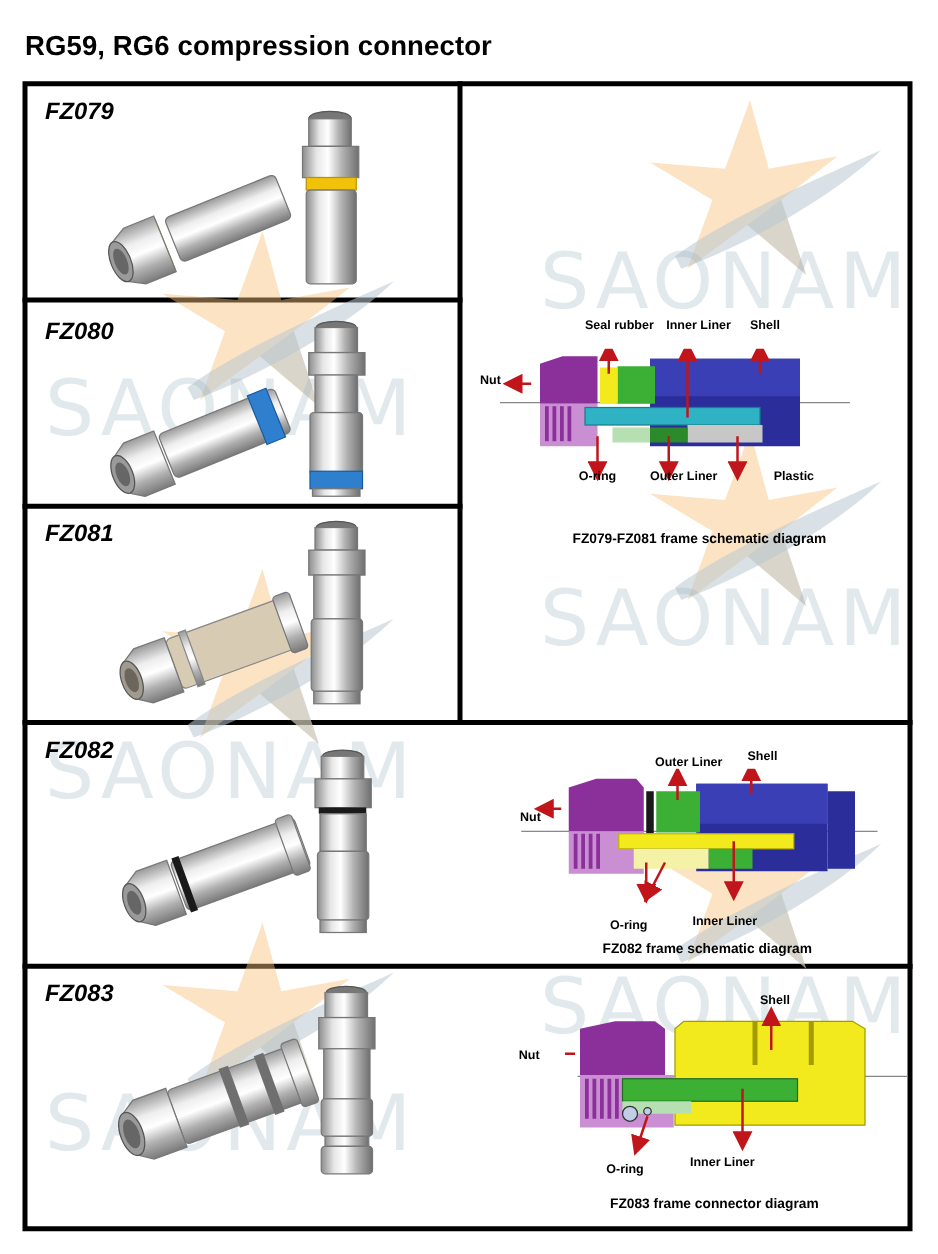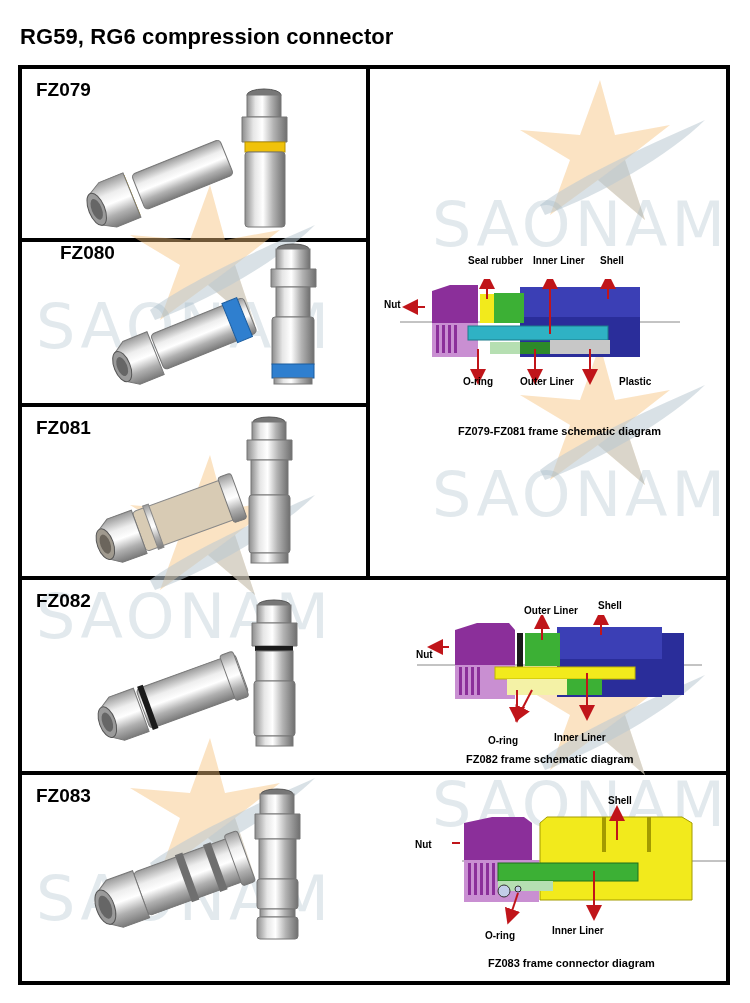--- a/index.html
+++ b/index.html
@@ -2,21 +2,21 @@
 <html><head>
 <meta charset="utf-8">
 <style>
   html, body { margin: 0; padding: 0; background: #ffffff; }
   body { width: 750px; height: 1003px; position: relative; overflow: hidden; font-family: "Liberation Sans", sans-serif; color: #000; }
   .page-title { position: absolute; left: 20px; top: 24px; font-size: 22px; font-weight: bold; letter-spacing: 0.1px; }
   .frame { position: absolute; left: 18px; top: 65px; width: 712px; height: 920px; border: 4px solid #000; box-sizing: border-box; }
   .hline { position: absolute; background: #000; height: 4px; }
   .vline { position: absolute; background: #000; width: 4px; }
   .cell { position: absolute; overflow: hidden; }
-  .model { position: absolute; left: 14px; top: 10px; font-size: 19px; font-weight: bold; z-index: 3; }
+  .model { position: absolute; left: 14px; top: 10px; font-size: 19px; font-weight: bold; z-index: 3; font-style: italic; }
   .wm-text { position: absolute; font-size: 62px; font-weight: normal; color: rgba(150,175,190,0.28); letter-spacing: 4px; z-index: 1; font-family: "DejaVu Sans", sans-serif; }
   .wm-star { position: absolute; z-index: 1; }
   .prod { position: absolute; z-index: 2; }
   .diagram { position: absolute; z-index: 2; }
   .lbl { position: absolute; font-size: 10px; font-weight: bold; white-space: nowrap; z-index: 4; }
   .caption { position: absolute; font-size: 11px; font-weight: bold; white-space: nowrap; z-index: 4; padding-left: 20px; }
 </style>
 </head>
 <body>
 
@@ -99,21 +99,21 @@
   </svg>
   <svg class="prod" style="left:215px; top:18px;" width="55" height="145" viewBox="0 0 55 145">
     <ellipse cx="27" cy="8" rx="17" ry="6" fill="#777" stroke="#555"></ellipse>
     <rect x="10" y="8" width="34" height="22" fill="url(#metalV)" stroke="#777"></rect>
     <polygon points="5,30 50,30 50,55 5,55" fill="url(#metalV)" stroke="#777"></polygon>
     <rect x="8" y="55" width="40" height="10" fill="#f0c20a" stroke="#b99300"></rect>
     <rect x="8" y="65" width="40" height="75" rx="3" fill="url(#metalV)" stroke="#777"></rect>
   </svg>
 </div>
 
-<div class="cell" style="left:22px; top:232px; width:344px; height:161px;margin-left:24px;">
+<div class="cell" style="left:22px; top:245px; width:344px; height:161px;">
   <div class="model">FZ080</div>
   <svg class="prod" style="left:60px; top:50px;" width="170" height="110" viewBox="0 0 170 110">
     <g transform="rotate(-22 85 60)">
       <rect x="50" y="38" width="100" height="38" rx="4" fill="url(#metalH)" stroke="#777"></rect>
       <rect x="128" y="36" width="16" height="42" fill="#2f7fcf" stroke="#1b5c9e"></rect>
       <polygon points="10,42 22,34 48,34 48,80 22,80 10,72" fill="url(#metalH)" stroke="#777"></polygon>
       <ellipse cx="12" cy="57" rx="8" ry="16" fill="#9a9a9a" stroke="#555"></ellipse>
       <ellipse cx="12" cy="57" rx="5" ry="10" fill="#666"></ellipse>
     </g>
   </svg>
@@ -234,21 +234,21 @@
     <line x1="194" y1="20" x2="194" y2="2" stroke="#c0151a" stroke-width="2" marker-end="url(#arrowHead)"></line>
     <line x1="110" y1="75" x2="110" y2="100" stroke="#c0151a" stroke-width="2" marker-end="url(#arrowHead)"></line>
     <line x1="125" y1="75" x2="112" y2="100" stroke="#c0151a" stroke-width="2" marker-end="url(#arrowHead)"></line>
     <line x1="180" y1="58" x2="180" y2="98" stroke="#c0151a" stroke-width="2" marker-end="url(#arrowHead)"></line>
   </svg>
   <div class="lbl" style="left:394px; top:69px;">Nut</div>
   <div class="lbl" style="left:502px; top:25px;">Outer Liner</div>
   <div class="lbl" style="left:576px; top:20px;">Shell</div>
   <div class="lbl" style="left:466px; top:155px;">O-ring</div>
   <div class="lbl" style="left:532px; top:152px;">Inner Liner</div>
-  <div class="caption" style="left:424px; top:173px;">FZ082 frame schematic diagram</div>
+  <div class="caption" style="left:440px; top:173px;">FZ082 frame schematic diagram</div>
 </div>
 
 <div class="cell" style="left:22px; top:775px; width:704px; height:206px;">
   <div class="model">FZ083</div>
   <svg class="prod" style="left:68px; top:50px;" width="175" height="115" viewBox="0 0 175 115">
     <g transform="rotate(-20 85 60)">
       <rect x="50" y="34" width="110" height="46" rx="4" fill="url(#metalH)" stroke="#777"></rect>
       <rect x="95" y="32" width="8" height="50" fill="#6f6f6f"></rect>
       <rect x="125" y="32" width="8" height="50" fill="#6f6f6f"></rect>
       <rect x="148" y="30" width="14" height="54" rx="3" fill="url(#metalH)" stroke="#777"></rect>

